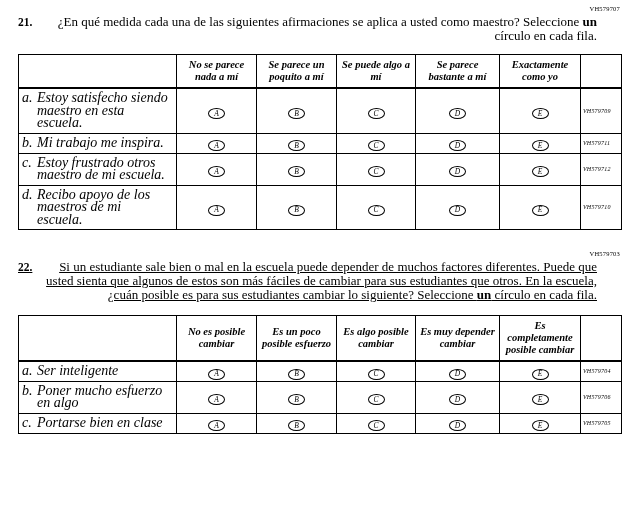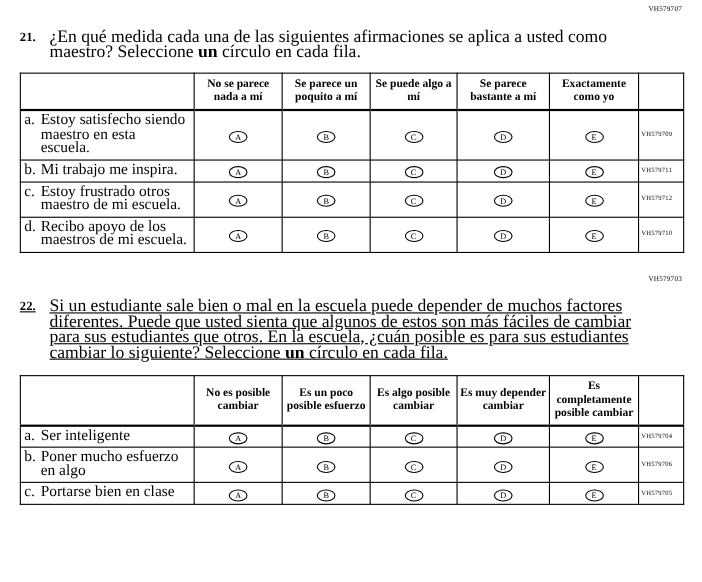--- a/index.html
+++ b/index.html
@@ -12,29 +12,30 @@
   .page { position: relative; padding: 5px 17px 0 18px; }
 
   .top-code {
     text-align: right;
     font-size: 6.5px;
     letter-spacing: 0.2px;
     padding-right: 1px;
     height: 9px;
   }
 
-  .question { display: flex; margin-top: 13px; margin-bottom: 11px; }
+  .question { display: flex; margin-top: 1px; margin-bottom: 11px; }
   .q-num { flex: 0 0 27px; font-weight: bold; font-size: 11.5px; line-height: 14px; }
-  .q-text { font-size: 16px; line-height: 14px; max-width: 552px; }
+  .q-text { font-size: 13px; line-height: 14px; max-width: 552px; text-align: right; }
   .q-bold { font-weight: bold; }
 
   table {
     border-collapse: collapse;
     width: 603px;
     table-layout: fixed;
+    font-style: italic;
   }
   th, td { border: 1px solid #000; }
   thead th {
     font-size: 10.5px;
     font-weight: bold;
     text-align: center;
     vertical-align: middle;
     line-height: 12px;
     padding: 4px 2px;
     border-bottom: 2px solid #000;

